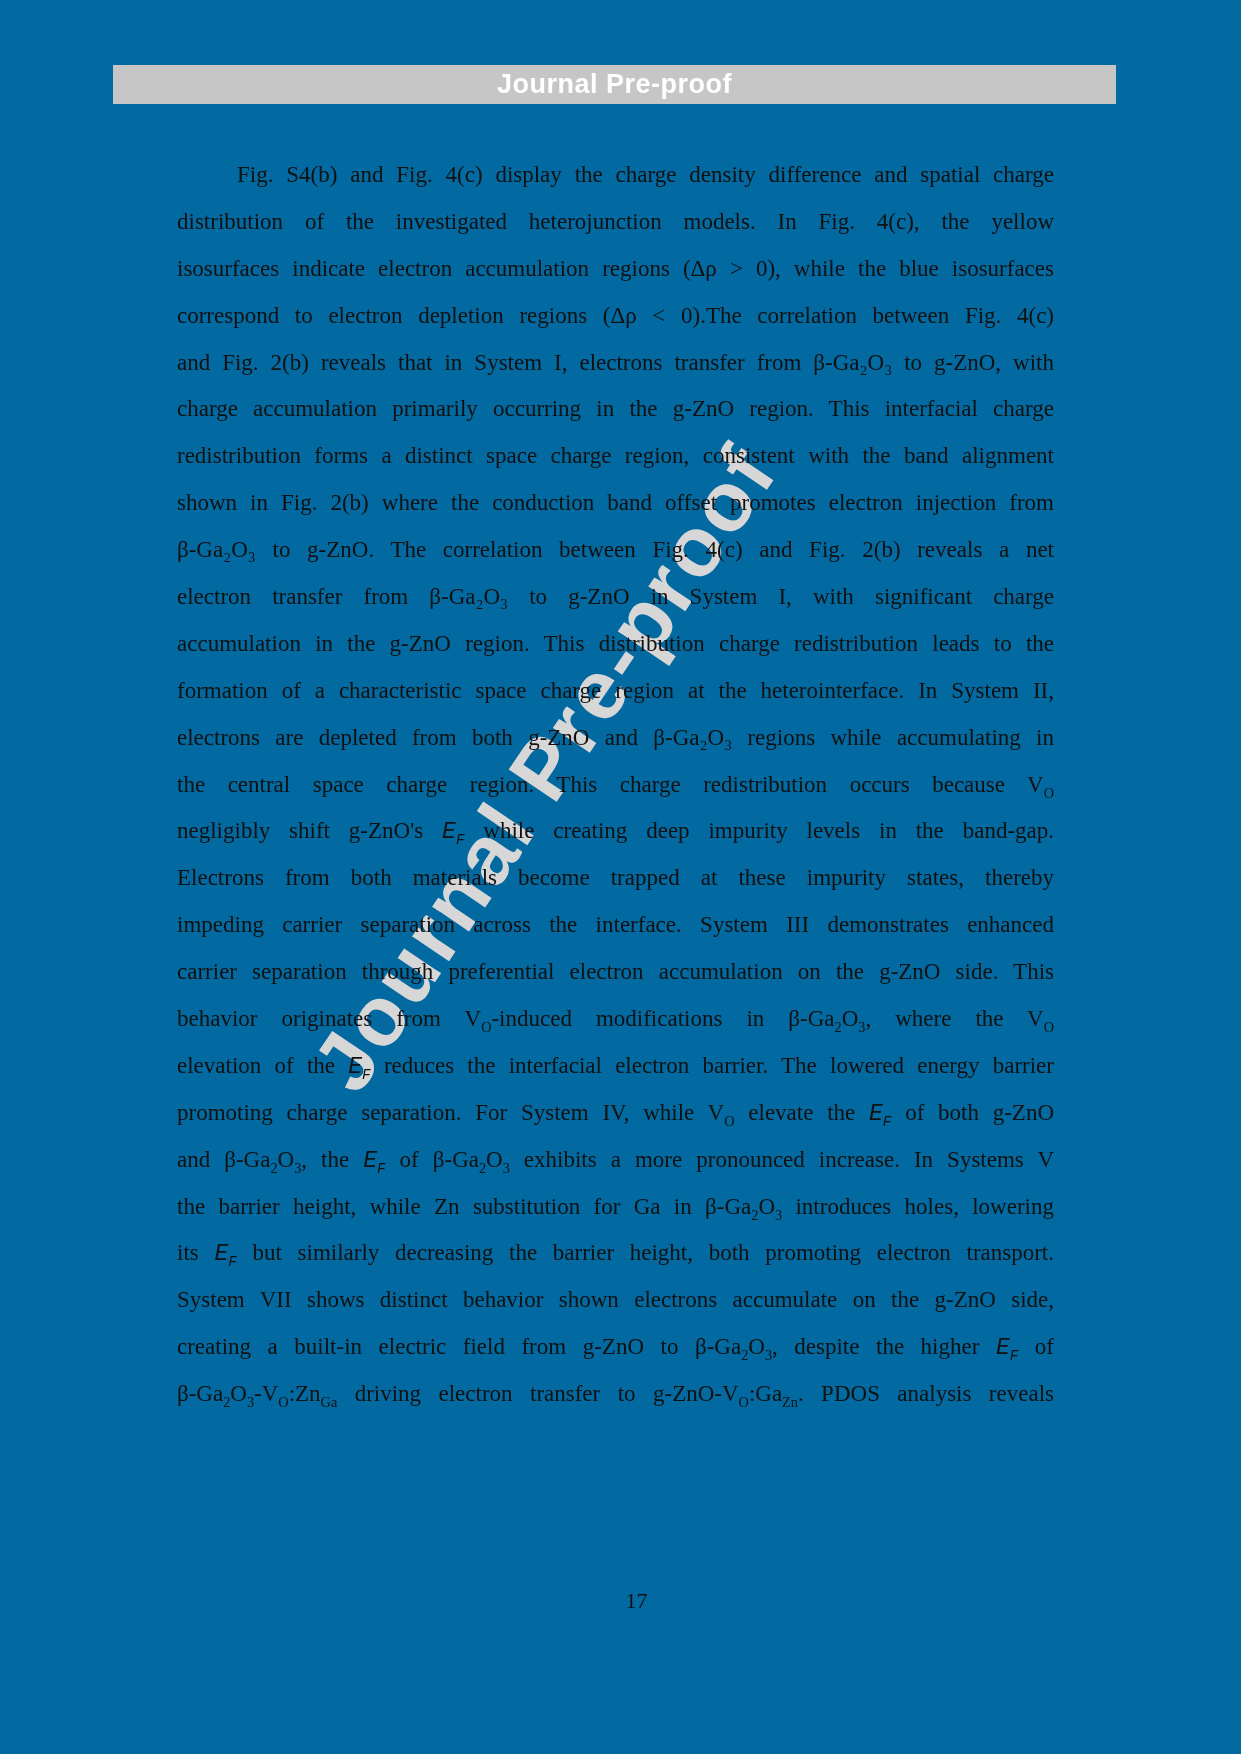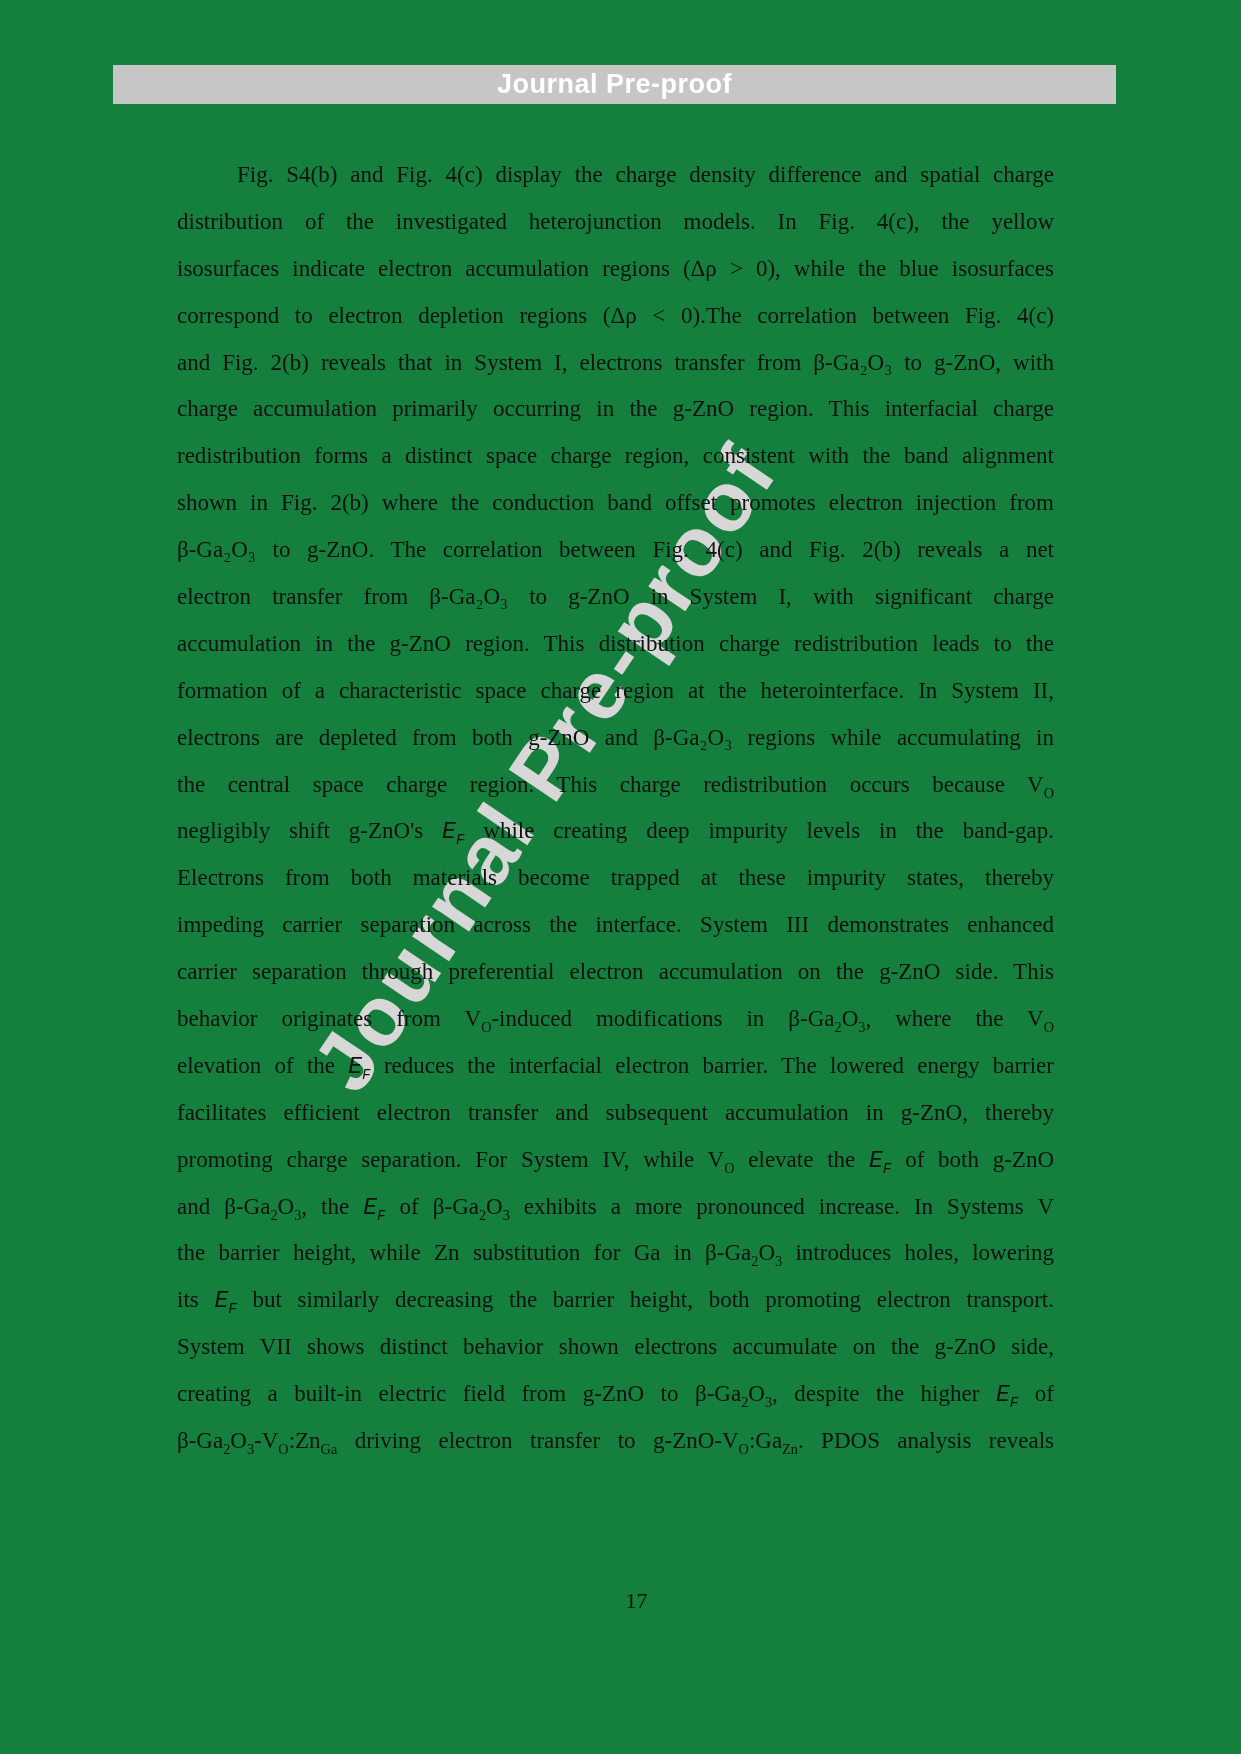--- a/index.html
+++ b/index.html
@@ -5,21 +5,21 @@
   html, body { margin: 0; padding: 0; }
   body {
     width: 1241px; height: 1754px;
     background: #ffffff;
     position: relative;
     font-family: "Liberation Serif", "DejaVu Serif", serif;
   }
   .page {
     position: absolute; left: 0; top: 0;
     width: 1241px; height: 1754px;
-    background: #15803d; overflow: hidden;
+    background: #0369a1; overflow: hidden;
   }
   .banner {
     position: absolute; left: 113px; top: 65px;
     width: 1003px; height: 39px;
     background: #c6c6c6;
     display: flex; align-items: center; justify-content: center;
     z-index: 3;
   }
   .banner-label {
     font-family: "Liberation Sans", "DejaVu Sans", sans-serif;
@@ -80,21 +80,20 @@
       <div class="line">accumulation in the g-ZnO region. This distribution charge redistribution leads to the</div>
       <div class="line">formation of a characteristic space charge region at the heterointerface. In System II,</div>
       <div class="line">electrons are depleted from both g-ZnO and β-Ga₂O₃ regions while accumulating in</div>
       <div class="line">the central space charge region. This charge redistribution occurs because V<sub>O</sub></div>
       <div class="line">negligibly shift g-ZnO's <i>E<sub>F</sub></i> while creating deep impurity levels in the band-gap.</div>
       <div class="line">Electrons from both materials become trapped at these impurity states, thereby</div>
       <div class="line">impeding carrier separation across the interface. System III demonstrates enhanced</div>
       <div class="line">carrier separation through preferential electron accumulation on the g-ZnO side. This</div>
       <div class="line">behavior originates from V<sub>O</sub>-induced modifications in β-Ga<sub>2</sub>O<sub>3</sub>, where the V<sub>O</sub></div>
       <div class="line">elevation of the <i>E<sub>F</sub></i> reduces the interfacial electron barrier. The lowered energy barrier</div>
-      <div class="line">facilitates efficient electron transfer and subsequent accumulation in g-ZnO, thereby</div>
       <div class="line">promoting charge separation. For System IV, while V<sub>O</sub> elevate the <i>E<sub>F</sub></i> of both g-ZnO</div>
       <div class="line">and β-Ga<sub>2</sub>O<sub>3</sub>, the <i>E<sub>F</sub></i> of β-Ga<sub>2</sub>O<sub>3</sub> exhibits a more pronounced increase. In Systems V</div>
       <div class="line">the barrier height, while Zn substitution for Ga in β-Ga<sub>2</sub>O<sub>3</sub> introduces holes, lowering</div>
       <div class="line">its <i>E<sub>F</sub></i> but similarly decreasing the barrier height, both promoting electron transport.</div>
       <div class="line">System VII shows distinct behavior shown electrons accumulate on the g-ZnO side,</div>
       <div class="line">creating a built-in electric field from g-ZnO to β-Ga<sub>2</sub>O<sub>3</sub>, despite the higher <i>E<sub>F</sub></i> of</div>
       <div class="line">β-Ga<sub>2</sub>O<sub>3</sub>-V<sub>O</sub>:Zn<sub>Ga</sub> driving electron transfer to g-ZnO-V<sub>O</sub>:Ga<sub>Zn</sub>. PDOS analysis reveals</div>
     </div>
 
   <div class="page-number">17</div>

